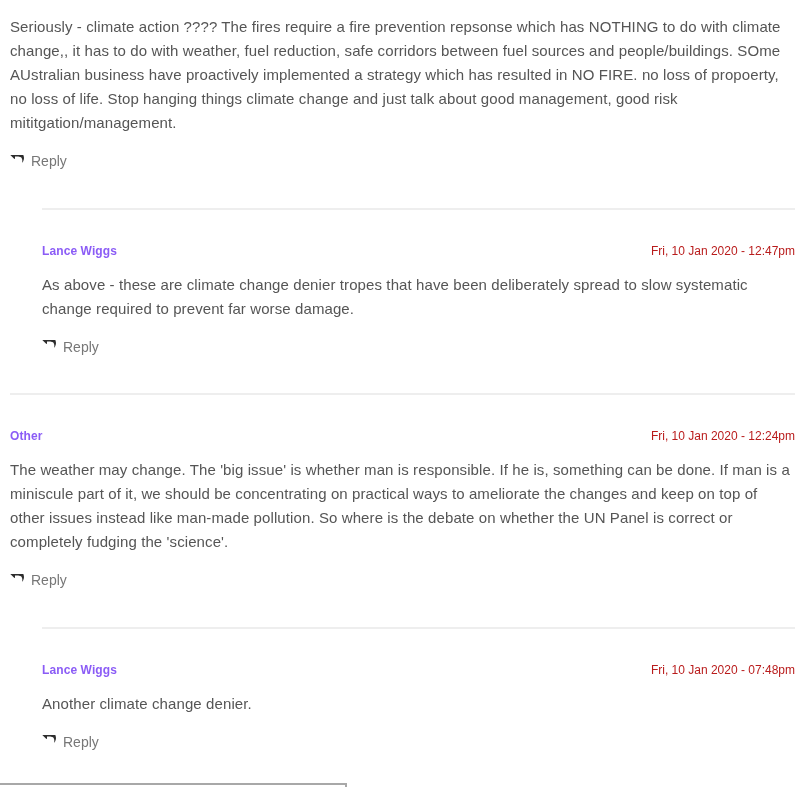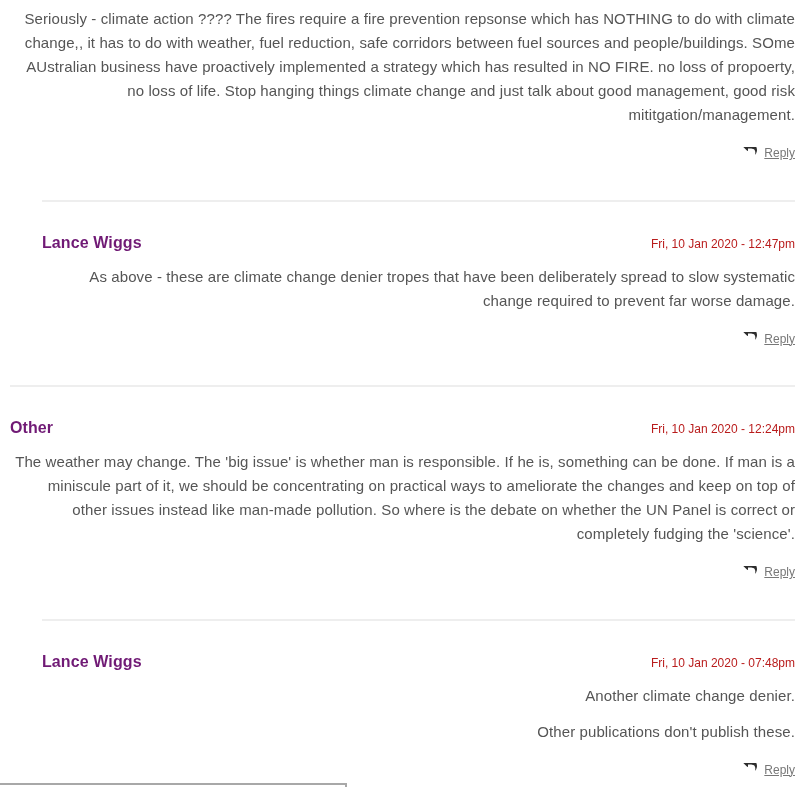--- a/index.html
+++ b/index.html
@@ -8,37 +8,36 @@
     background: #ffffff;
   }
   body {
     width: 810px;
     height: 787px;
     overflow: hidden;
     position: relative;
     font-family: "Liberation Sans", "DejaVu Sans", sans-serif;
   }
   .page {
-    padding: 7px 15px 0 10px;
-    text-align: right;
+    padding: 15px 15px 0 10px;
   }
   .comment { display: block; }
   .comment.nested { margin-left: 32px; }
 
   .comment-header {
     display: flex;
     justify-content: space-between;
     align-items: baseline;
     margin: 31px 0 0 0;
   }
   .author {
-    font-size: 16px;
+    font-size: 12px;
     line-height: 20px;
     font-weight: bold;
-    color: #701a75;
+    color: #8b5cf6;
     letter-spacing: 0.1px;
   }
   .date {
     font-size: 12px;
     color: #b91c1c;
   }
 
   .body-text {
     margin: 12px 0 0 0;
     font-size: 15px;
@@ -56,24 +55,23 @@
     text-decoration: none;
     cursor: pointer;
   }
   .reply-icon {
     display: inline-flex;
     width: 14px;
     height: 14px;
   }
   .reply-icon svg { width: 14px; height: 14px; fill: #2d2d2d; }
   .reply-label {
-    font-size: 12px;
+    font-size: 14px;
     line-height: 15px;
     color: #777777;
-    text-decoration: underline;
   }
 
   .divider {
     height: 2px;
     background: #eeeeee;
     margin: 35px 0 0 0;
     border: none;
   }
   .divider.indented { margin-left: 32px; }
 
@@ -148,21 +146,20 @@
   </article>
 
   <div class="divider indented"></div>
 
   <article class="comment nested">
     <header class="comment-header">
       <span class="author">Lance Wiggs</span>
       <span class="date">Fri, 10 Jan 2020 - 07:48pm</span>
     </header>
     <p class="body-text">Another climate change denier.</p>
-    <p class="body-text">Other publications don't publish these.</p>
     <div class="reply-row">
       <a class="reply">
         <span class="reply-icon">
           <svg viewBox="0 0 1792 1792" xmlns="http://www.w3.org/2000/svg">
               <path d="M1792 416q0 166-127 451-3 7-10.5 24t-13.5 30-13 22q-12 17-28 17-15 0-23.5-10t-8.5-25q0-9 2.5-26.5t2.5-23.5q5-68 5-123 0-101-17.5-181t-48.5-138.5-80-101-105.5-69.5-133-42.5-154-21.5-175.5-6h-224v256q0 26-19 45t-45 19-45-19l-512-512q-19-19-19-45t19-45l512-512q19-19 45-19t45 19 19 45v256h224q713 0 875 403 53 134 53 333z"></path>
             </svg>
         </span>
         <span class="reply-label">Reply</span>
       </a>
     </div>

